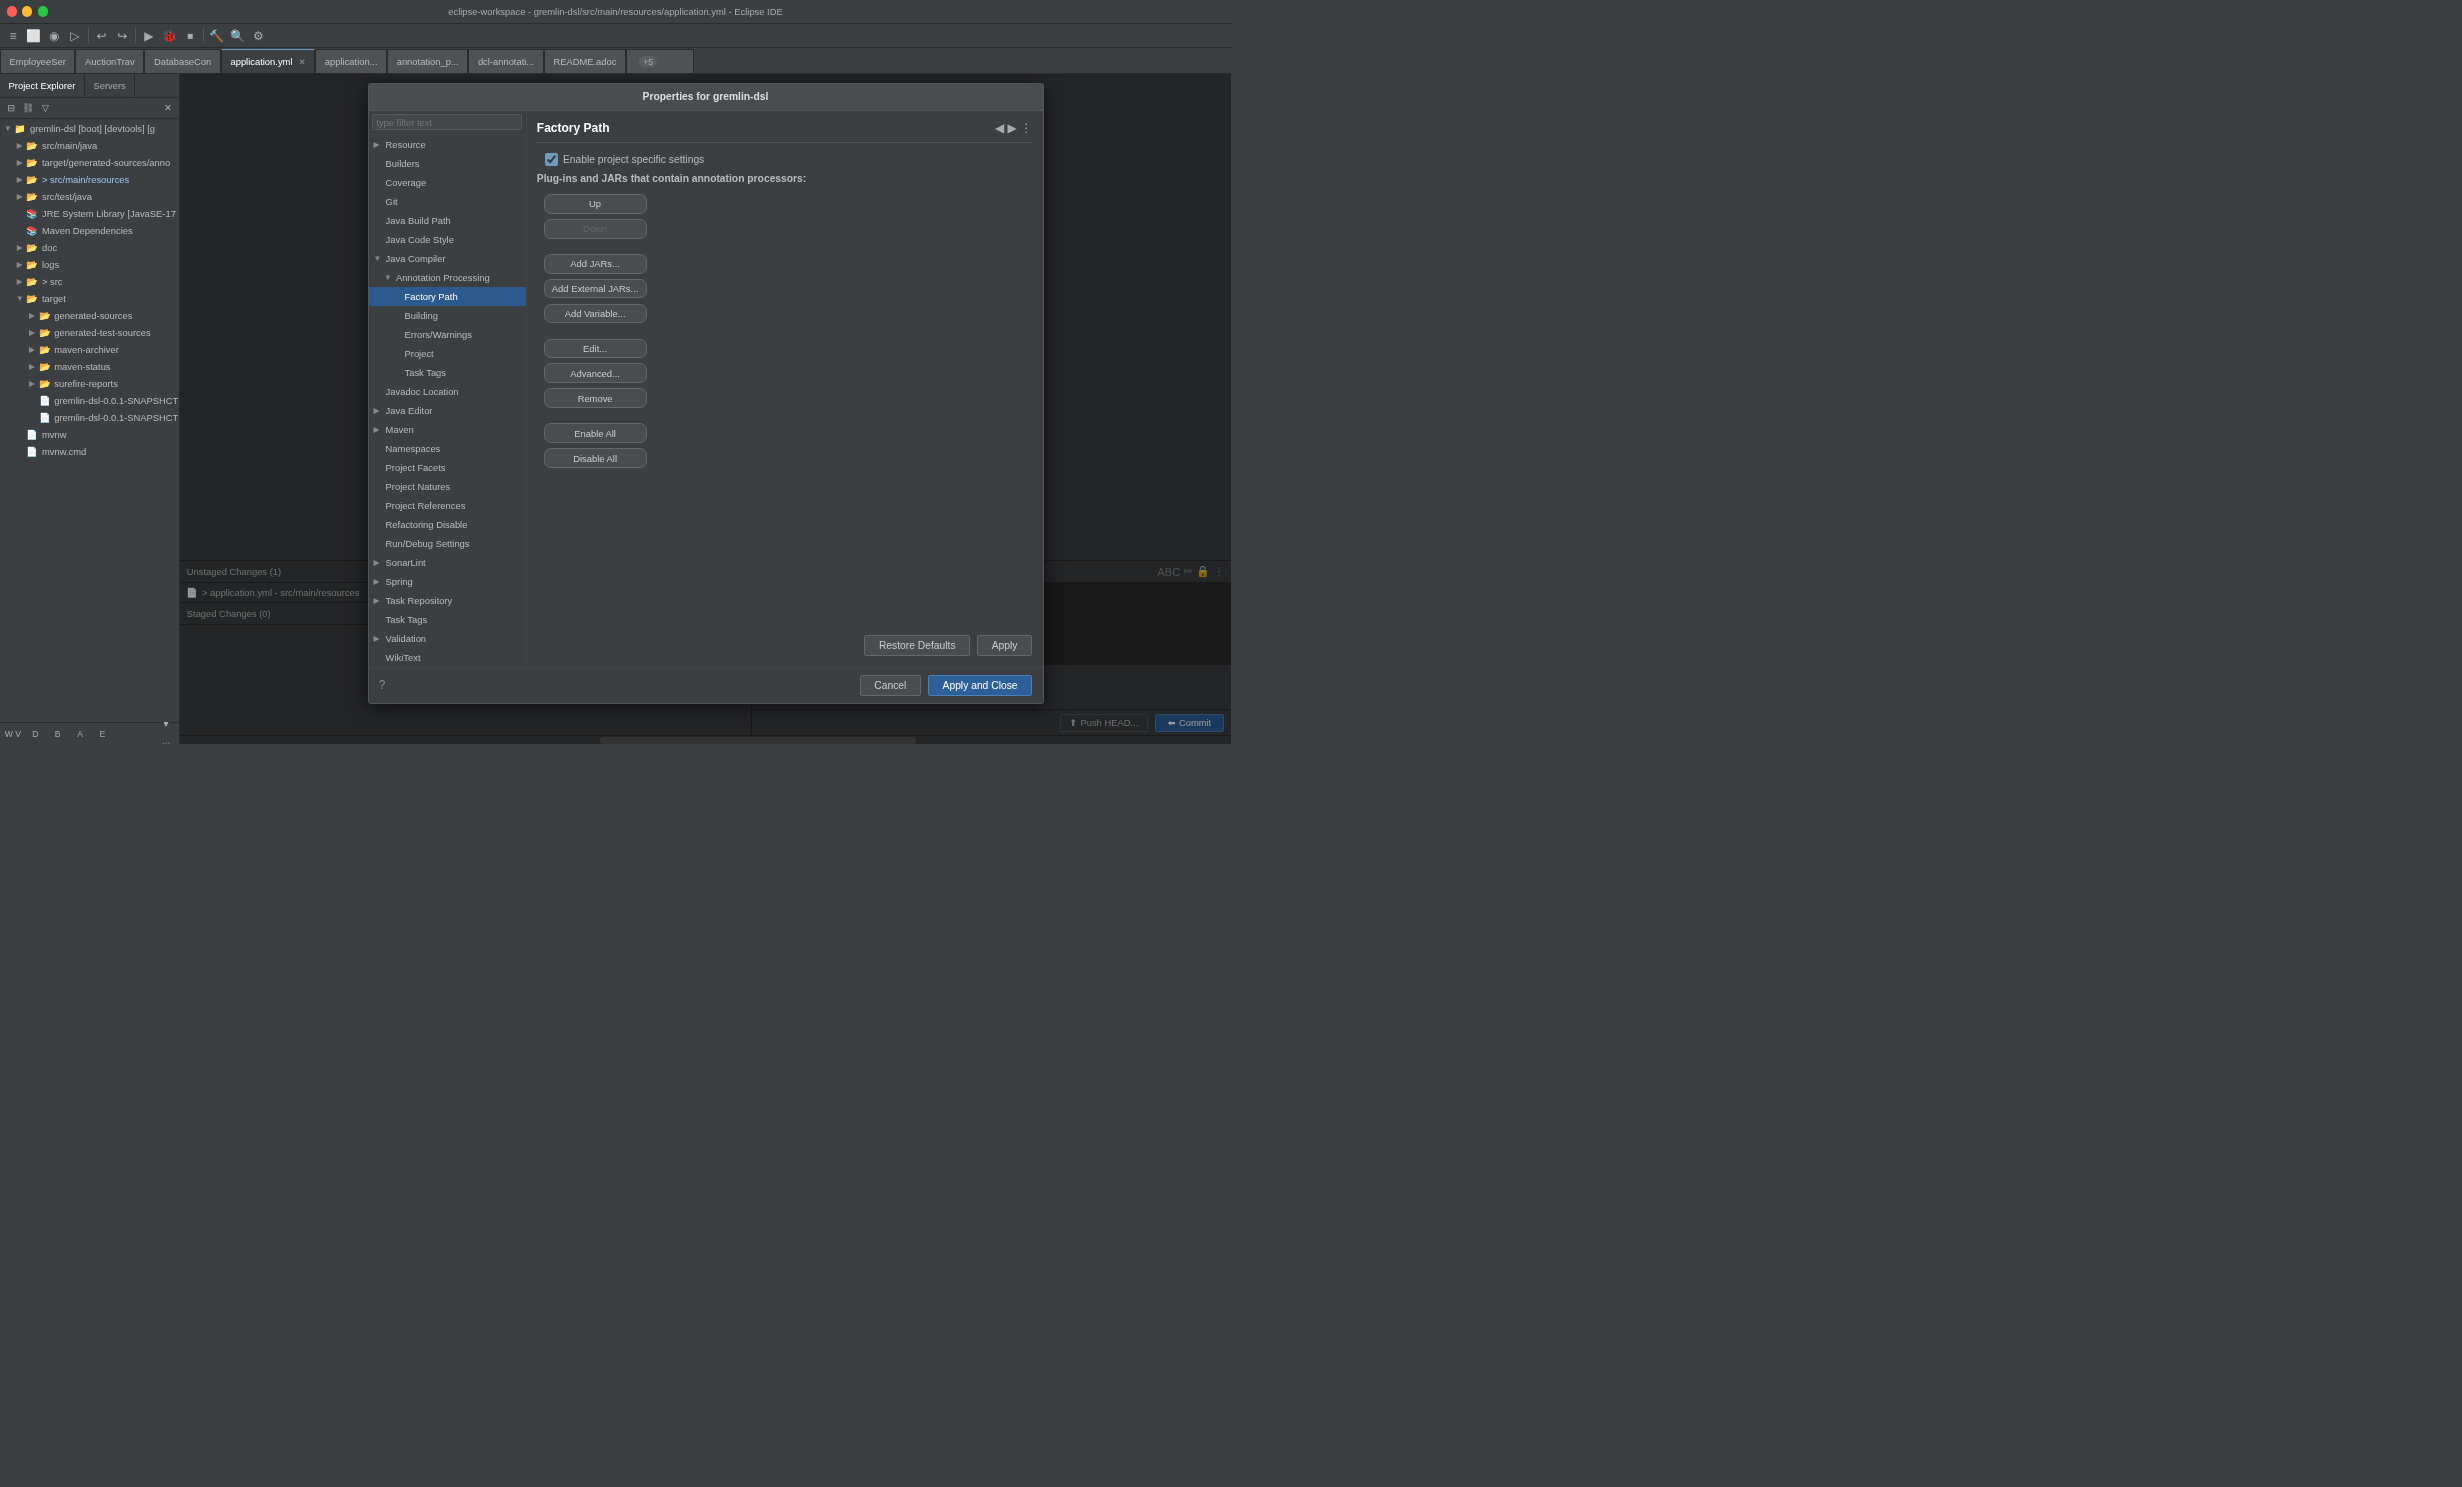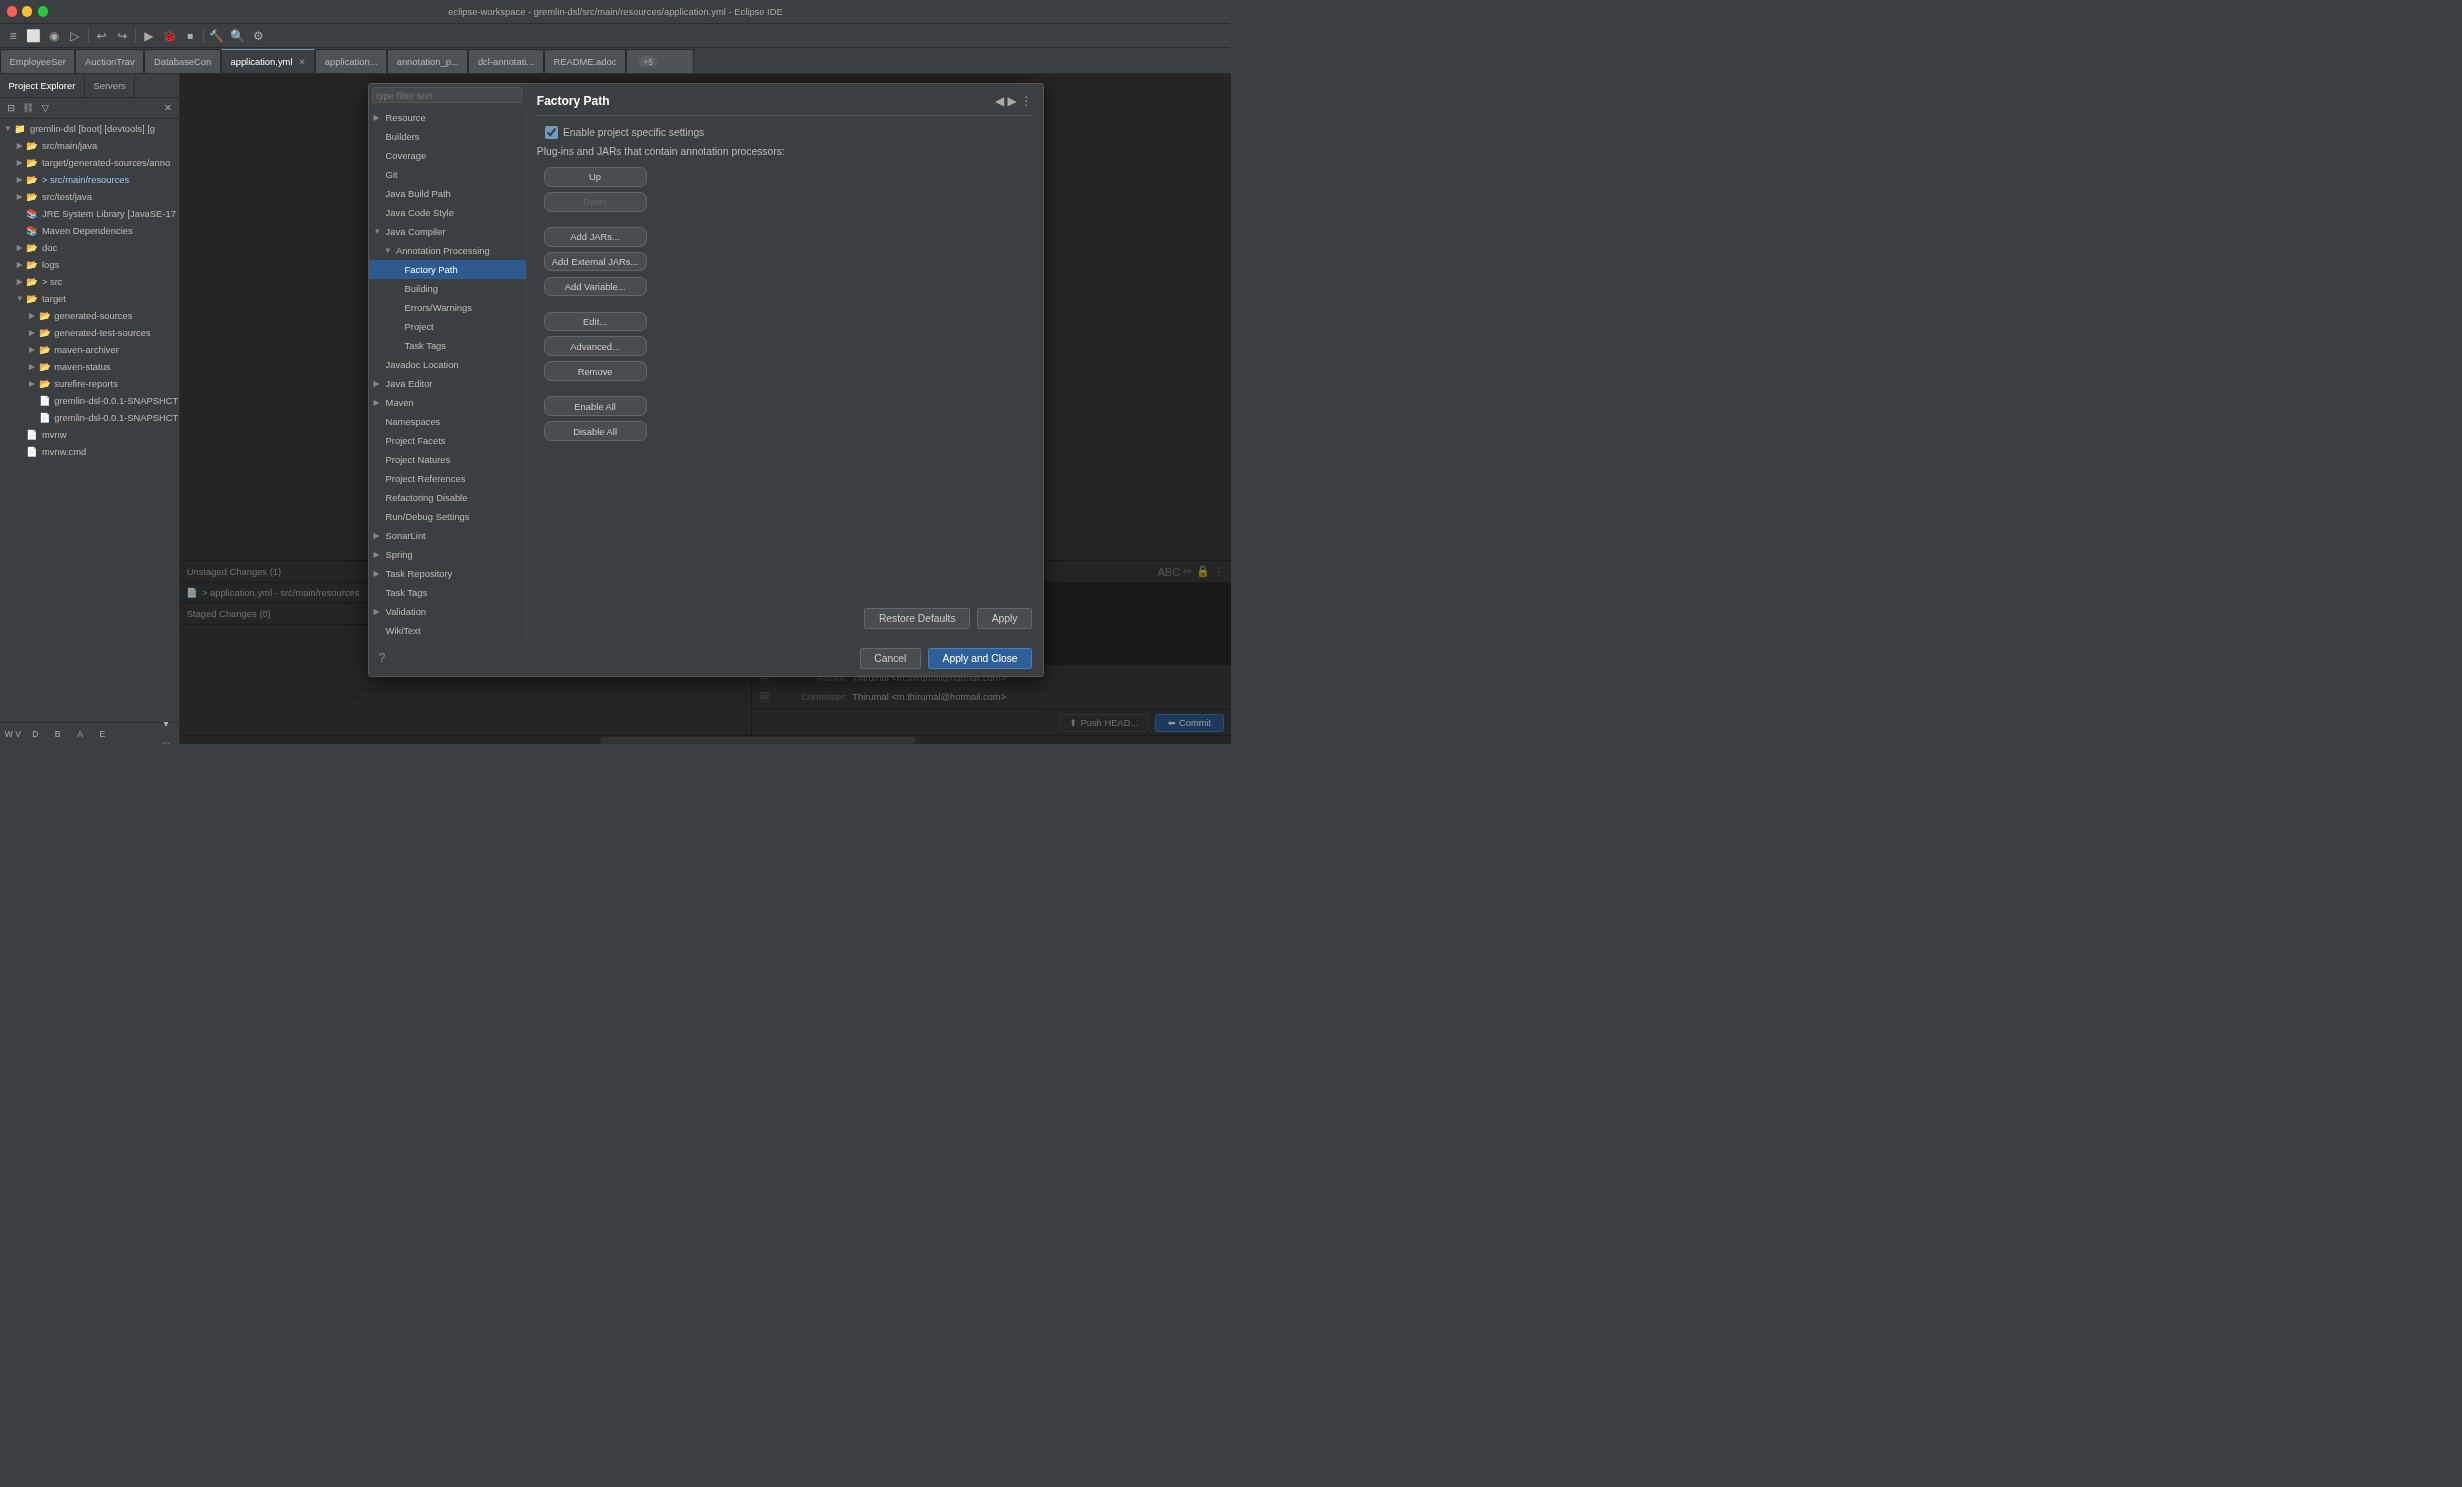--- a/index.html
+++ b/index.html
@@ -294,20 +294,21 @@
       color: #bbbbbb;
       padding-left: 8px;
     }
     .checkbox-row input[type=checkbox] {
       accent-color: #6e9cbf;
     }
     .section-label {
       font-size: 10.3px;
       color: #bbbbbb;
       margin-bottom: 3.4px;
+      font-weight: bold;
     }
 
     .plugins-table {
       border: 0.9px solid #555;
       background: #2b2b2b;
       flex: 1;
       min-height: 154px;
       overflow-y: auto;
     }
     .plugin-row {
@@ -733,20 +734,23 @@
         <button class="toolbar-btn" style="font-size:8.6px;">⋯</button>
       </span>
     </div>
   </div>
 
   <div style="flex:1;position:relative;overflow:hidden;">
 
     <div class="dialog-overlay">
       <div class="dialog">
 
+        <div class="dialog-title">
+          <span>Properties for gremlin-dsl</span>
+        </div>
 
         <div class="dialog-body">
 
           <div class="dialog-left">
             <div class="dlg-filter">
               <input type="text" placeholder="type filter text" style="">
             </div>
 
             <div class="dlg-tree-item">
               <span class="arr">▶</span>

